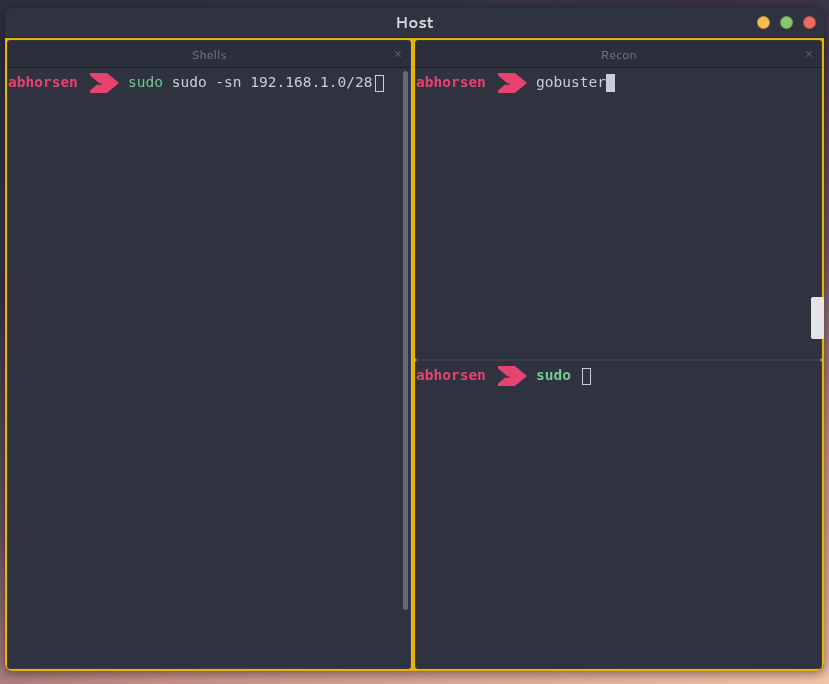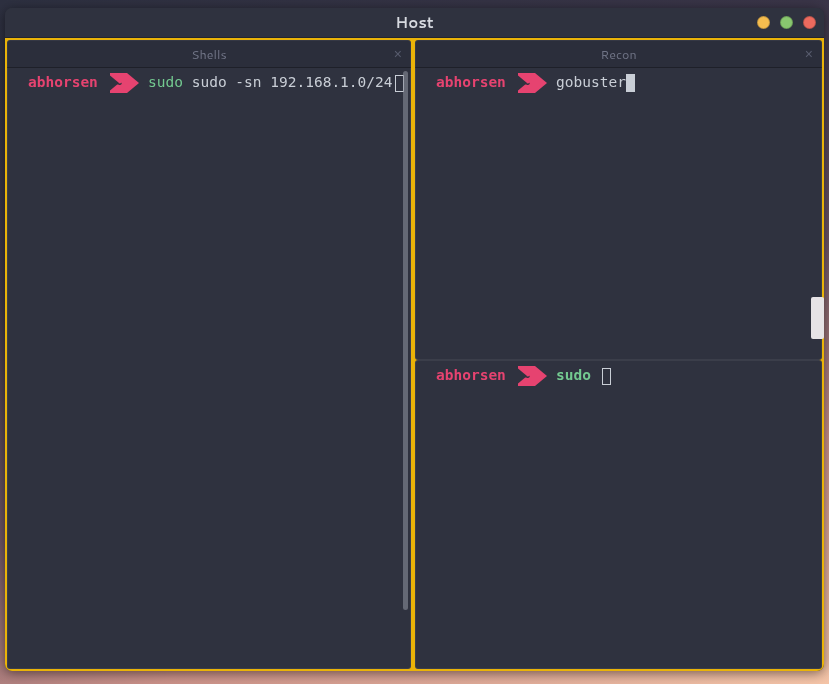--- a/index.html
+++ b/index.html
@@ -110,21 +110,21 @@
       cursor: pointer;
     }
     .terminal {
       flex: 1;
       background: #2f323f;
       position: relative;
       border: 1px solid rgba(255,255,255,0.06);
       border-top: none;
       border-bottom-left-radius: 3px;
       border-bottom-right-radius: 3px;
-      padding: 4px 6px 4px 20px;
+      padding: 4px 6px 4px 0;
     }
     .terminal.noheader {
       border-top: 1px solid rgba(255,255,255,0.06);
       border-top-left-radius: 3px;
       border-top-right-radius: 3px;
     }
     .term-content {
       color: #c9ced6;
       font-size: 14.5px;
       line-height: 21px;
@@ -218,21 +218,21 @@
   </div>
 
   <div class="panes-row">
 
     <div class="pane-col-left">
       <div class="tab-header">
         <div class="tab-title">Shells</div>
         <div class="tab-close">×</div>
       </div>
       <div class="terminal">
-        <div class="term-content"><span class="user">abhorsen</span> <span class="pl-arrow"><span class="pl-chev dark"></span><span class="pl-seg lead">~</span><span class="pl-chev"></span></span> <span class="sudo">sudo</span> <span class="cmd-white">sudo</span> <span class="cmd-white">-sn 192.168.1.0/24</span><span class="cursor-block-outline"></span></div>
+        <div class="term-content"><span class="user">abhorsen</span> <span class="pl-arrow"><span class="pl-chev dark"></span><span class="pl-seg lead">~</span><span class="pl-chev"></span></span> <span class="sudo">sudo</span> <span class="cmd-white">sudo</span> <span class="cmd-white">-sn 192.168.1.0/28</span><span class="cursor-block-outline"></span></div>
         <div class="scrollbar-overlay left"></div>
       </div>
     </div>
 
     <div class="pane-col-right">
       <div style="display:flex;flex-direction:column;height:320px;position:relative;">
         <div class="tab-header">
           <div class="tab-title">Recon</div>
           <div class="tab-close">×</div>
         </div>

